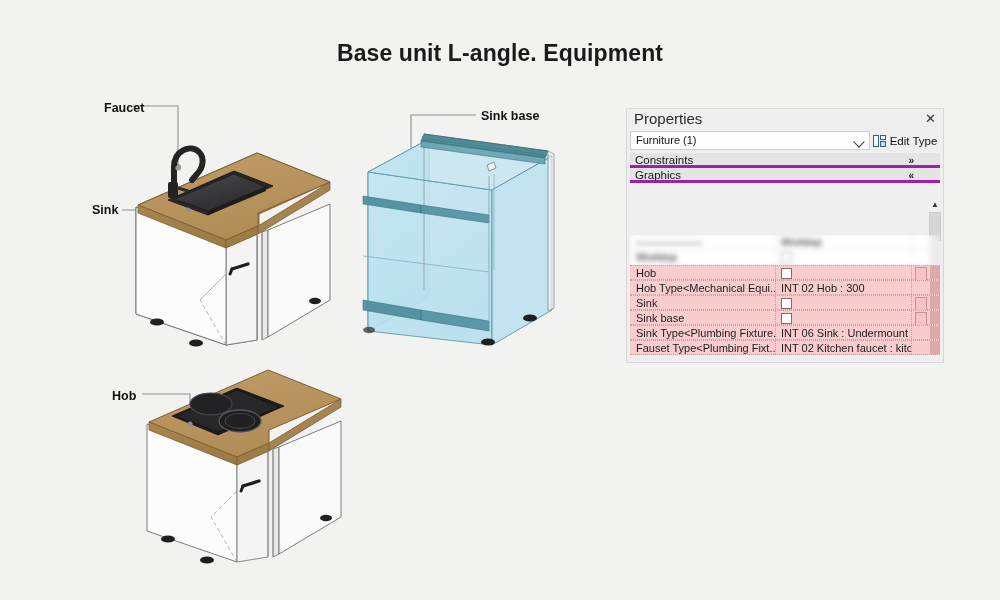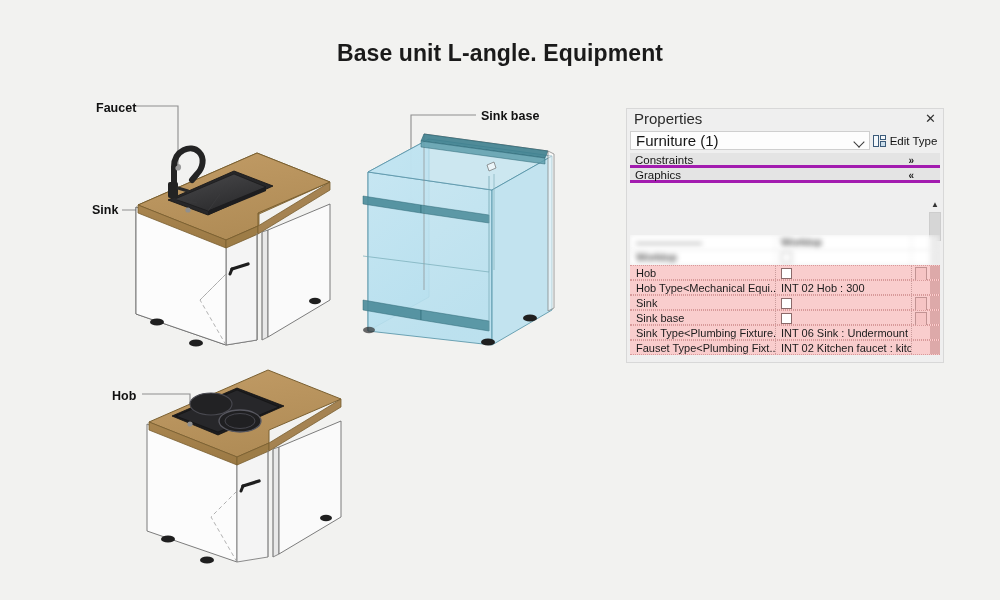--- a/index.html
+++ b/index.html
@@ -39,21 +39,21 @@
   }
 
   
   .callout-label {
     position: absolute;
     font-size: 12.5px;
     font-weight: bold;
     color: #111;
     white-space: nowrap;
   }
-  #label-faucet { left: 96px;  top: 101px; }
+  #label-faucet { left: 104px;  top: 101px; }
   #label-sink   { left: 92px;  top: 203px; }
   #label-hob    { left: 112px; top: 389px; }
   #label-sinkbase { left: 481px; top: 109px; }
 
   
   #properties-panel {
     position: absolute;
     left: 626px;
     top: 108px;
     width: 318px;
@@ -135,21 +135,21 @@
     height: 19px;
     display: flex;
     align-items: stretch;
   }
   #category-select {
     position: relative;
     flex: 0 0 240px;
     background: #fdfdfd;
     border: 1px solid #cfcfcf;
     box-sizing: border-box;
-    font-size: 15px;
+    font-size: 11px;
     line-height: 17px;
     padding-left: 5px;
     color: #151515;
     cursor: pointer;
   }
   #category-caret {
     position: absolute;
     right: 6px;
     top: 6px;
     width: 7px; height: 7px;

